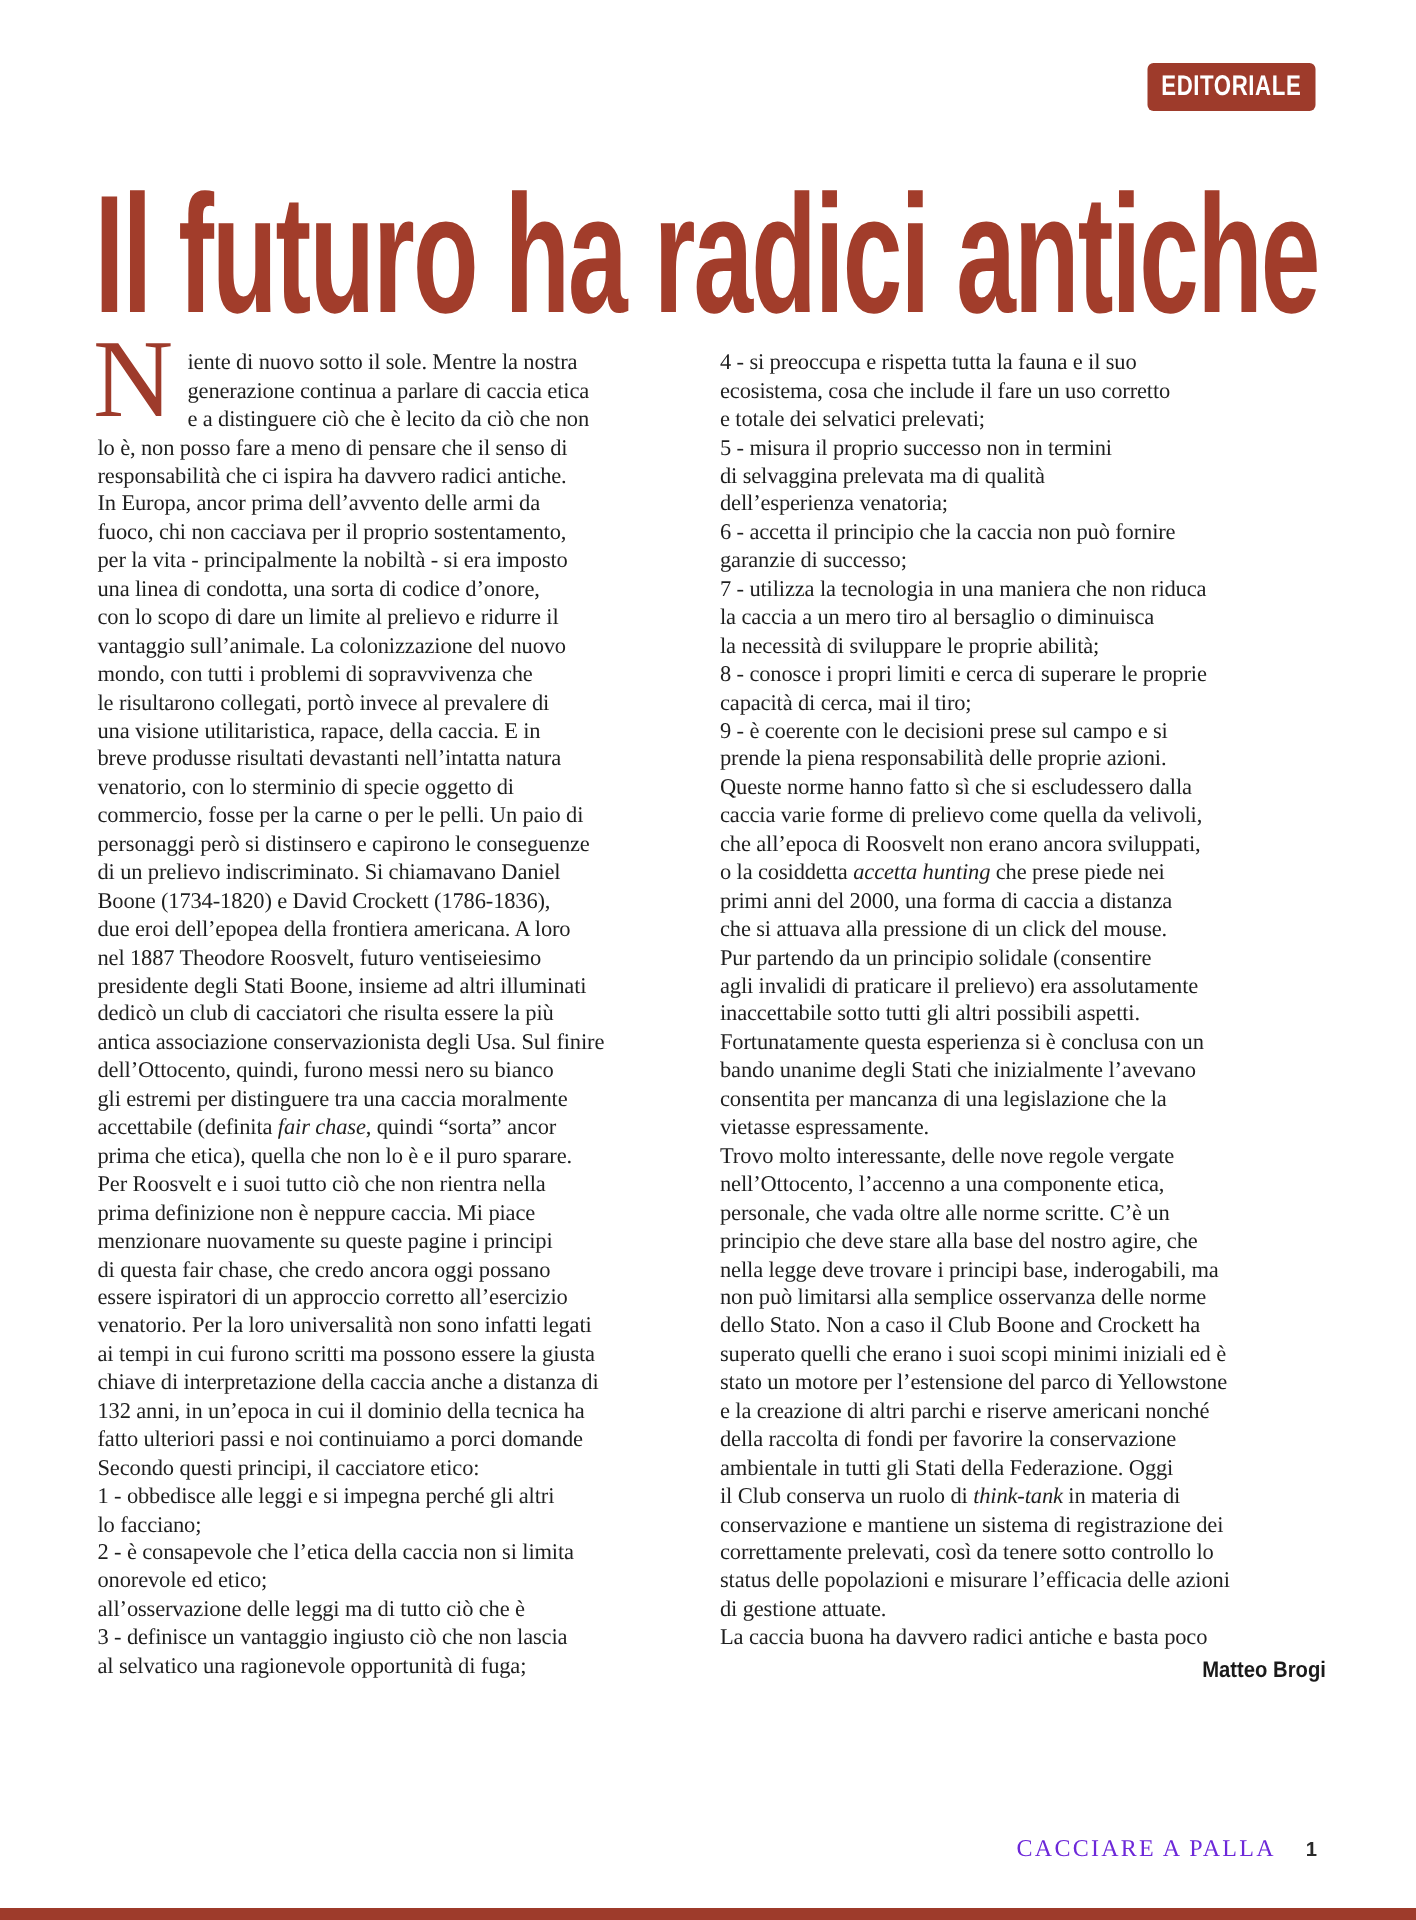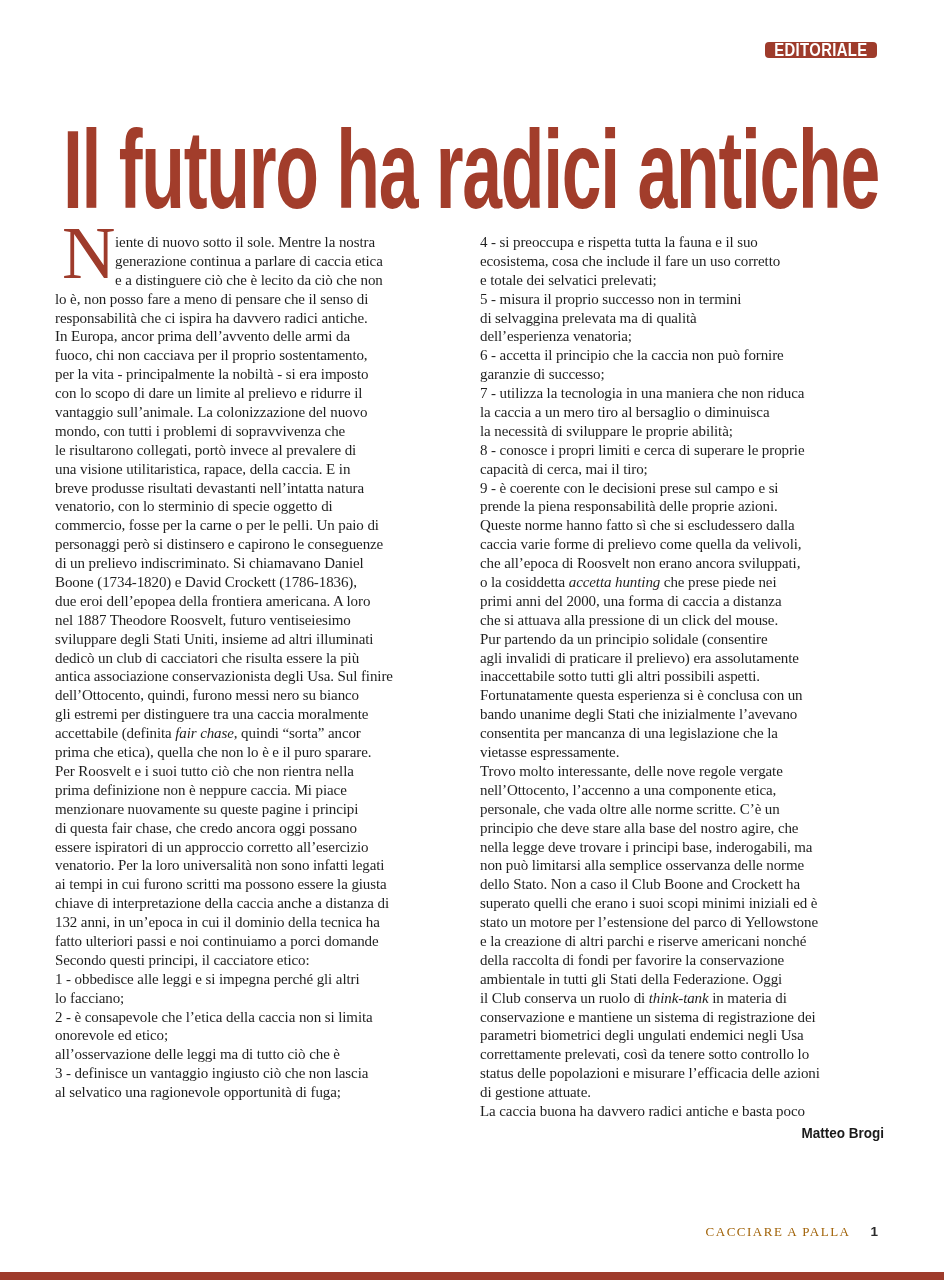--- a/index.html
+++ b/index.html
@@ -4,39 +4,39 @@
 <style>
   html,body{margin:0;padding:0;}
   body{
     width:944px;height:1280px;position:relative;background:#ffffff;
     font-family:"Liberation Serif", serif;overflow:hidden;
   }
   .page{position:absolute;inset:0;background:#fff;}
 
   
   .badge{
-    position:absolute;top:42px;left:765px;width:112px;height:16px;
+    position:absolute;top:42px;left:765px;width:112px;height:32px;
     background:var(--accent,#9e3b2b);border-radius:4px;
     display:flex;align-items:center;justify-content:center;
   }
   .badge span{
     color:#fff;font-family:"Liberation Sans",sans-serif;font-weight:bold;
     font-size:19px;letter-spacing:.5px;transform:scaleX(.78);white-space:nowrap;
   }
 
   
   .headline{position:absolute;left:62px;top:118px;width:820px;height:102px;}
   .headline svg{overflow:visible;display:block;}
 
   
   .col{
     position:absolute;top:233px;width:404px;color:#1f1f1f;
     font-size:15px;line-height:18.9px;letter-spacing:-0.1px;overflow:visible;
   }
-  .col-left{left:55px;}
+  .col-left{left:65px;}
   .col-right{left:480px;}
   .tl{white-space:nowrap;height:18.9px;}
   .tl.indent{padding-left:60px;}
   .it{font-style:italic;}
 
   .dropcap{
     position:absolute;left:62px;top:216px;color:var(--accent,#9e3b2b);
     font-family:"Liberation Serif",serif;font-size:74px;line-height:74px;font-weight:normal;
   }
 
@@ -44,21 +44,21 @@
     text-align:right;font-family:"Liberation Sans",sans-serif;font-weight:bold;
     font-size:15px;letter-spacing:0;margin-top:3px;color:#1a1a1a;
     transform:scaleX(.9);transform-origin:100% 50%;
   }
 
   
   .footer{
     position:absolute;top:1224px;right:66px;display:flex;align-items:baseline;gap:20px;
   }
   .footer .mag{
-    font-family:"Liberation Serif",serif;color:#a16207;font-size:13px;letter-spacing:1.5px;
+    font-family:"Liberation Serif",serif;color:#6d28d9;font-size:16px;letter-spacing:1.5px;
   }
   .footer .pagenum{
     font-family:"Liberation Sans",sans-serif;font-weight:bold;color:#2a2a2a;font-size:13.5px;
   }
 
   .bottom-bar{
     position:absolute;left:0;right:0;bottom:0;height:8px;background:var(--accent,#9e3b2b);
   }
 </style>
 </head>
@@ -80,34 +80,35 @@
 
   <div class="col col-left" id="col-left">
       <div class="tl indent"><span>iente di nuovo sotto il sole. Mentre la nostra</span></div>
       <div class="tl indent"><span>generazione continua a parlare di caccia etica</span></div>
       <div class="tl indent"><span>e a distinguere ciò che è lecito da ciò che non</span></div>
       <div class="tl"><span>lo è, non posso fare a meno di pensare che il senso di</span></div>
       <div class="tl"><span>responsabilità che ci ispira ha davvero radici antiche.</span></div>
       <div class="tl"><span>In Europa, ancor prima dell’avvento delle armi da</span></div>
       <div class="tl"><span>fuoco, chi non cacciava per il proprio sostentamento,</span></div>
       <div class="tl"><span>per la vita - principalmente la nobiltà - si era imposto</span></div>
+      <div class="tl"><span>una linea di condotta, una sorta di codice d’onore,</span></div>
       <div class="tl"><span>con lo scopo di dare un limite al prelievo e ridurre il</span></div>
       <div class="tl"><span>vantaggio sull’animale. La colonizzazione del nuovo</span></div>
       <div class="tl"><span>mondo, con tutti i problemi di sopravvivenza che</span></div>
       <div class="tl"><span>le risultarono collegati, portò invece al prevalere di</span></div>
       <div class="tl"><span>una visione utilitaristica, rapace, della caccia. E in</span></div>
       <div class="tl"><span>breve produsse risultati devastanti nell’intatta natura</span></div>
       <div class="tl"><span>venatorio, con lo sterminio di specie oggetto di</span></div>
       <div class="tl"><span>commercio, fosse per la carne o per le pelli. Un paio di</span></div>
       <div class="tl"><span>personaggi però si distinsero e capirono le conseguenze</span></div>
       <div class="tl"><span>di un prelievo indiscriminato. Si chiamavano Daniel</span></div>
       <div class="tl"><span>Boone (1734-1820) e David Crockett (1786-1836),</span></div>
       <div class="tl"><span>due eroi dell’epopea della frontiera americana. A loro</span></div>
       <div class="tl"><span>nel 1887 Theodore Roosvelt, futuro ventiseiesimo</span></div>
-      <div class="tl"><span>sviluppare degli Stati Uniti, insieme ad altri illuminati</span></div>
+      <div class="tl"><span>presidente degli Stati Boone, insieme ad altri illuminati</span></div>
       <div class="tl"><span>dedicò un club di cacciatori che risulta essere la più</span></div>
       <div class="tl"><span>antica associazione conservazionista degli Usa. Sul finire</span></div>
       <div class="tl"><span>dell’Ottocento, quindi, furono messi nero su bianco</span></div>
       <div class="tl"><span>gli estremi per distinguere tra una caccia moralmente</span></div>
       <div class="tl"><span>accettabile (definita </span><span class="it">fair chase</span><span>, quindi “sorta” ancor</span></div>
       <div class="tl"><span>prima che etica), quella che non lo è e il puro sparare.</span></div>
       <div class="tl"><span>Per Roosvelt e i suoi tutto ciò che non rientra nella</span></div>
       <div class="tl"><span>prima definizione non è neppure caccia. Mi piace</span></div>
       <div class="tl"><span>menzionare nuovamente su queste pagine i principi</span></div>
       <div class="tl"><span>di questa fair chase, che credo ancora oggi possano</span></div>
@@ -163,21 +164,20 @@
       <div class="tl"><span>nella legge deve trovare i principi base, inderogabili, ma</span></div>
       <div class="tl"><span>non può limitarsi alla semplice osservanza delle norme</span></div>
       <div class="tl"><span>dello Stato. Non a caso il Club Boone and Crockett ha</span></div>
       <div class="tl"><span>superato quelli che erano i suoi scopi minimi iniziali ed è</span></div>
       <div class="tl"><span>stato un motore per l’estensione del parco di Yellowstone</span></div>
       <div class="tl"><span>e la creazione di altri parchi e riserve americani nonché</span></div>
       <div class="tl"><span>della raccolta di fondi per favorire la conservazione</span></div>
       <div class="tl"><span>ambientale in tutti gli Stati della Federazione. Oggi</span></div>
       <div class="tl"><span>il Club conserva un ruolo di </span><span class="it">think-tank</span><span> in materia di</span></div>
       <div class="tl"><span>conservazione e mantiene un sistema di registrazione dei</span></div>
-      <div class="tl"><span>parametri biometrici degli ungulati endemici negli Usa</span></div>
       <div class="tl"><span>correttamente prelevati, così da tenere sotto controllo lo</span></div>
       <div class="tl"><span>status delle popolazioni e misurare l’efficacia delle azioni</span></div>
       <div class="tl"><span>di gestione attuate.</span></div>
       <div class="tl"><span>La caccia buona ha davvero radici antiche e basta poco</span></div>
       <div class="signature">Matteo Brogi</div>
     </div>
 
   <div class="footer">
     <span class="mag">CACCIARE A PALLA</span>
     <span class="pagenum">1</span>

